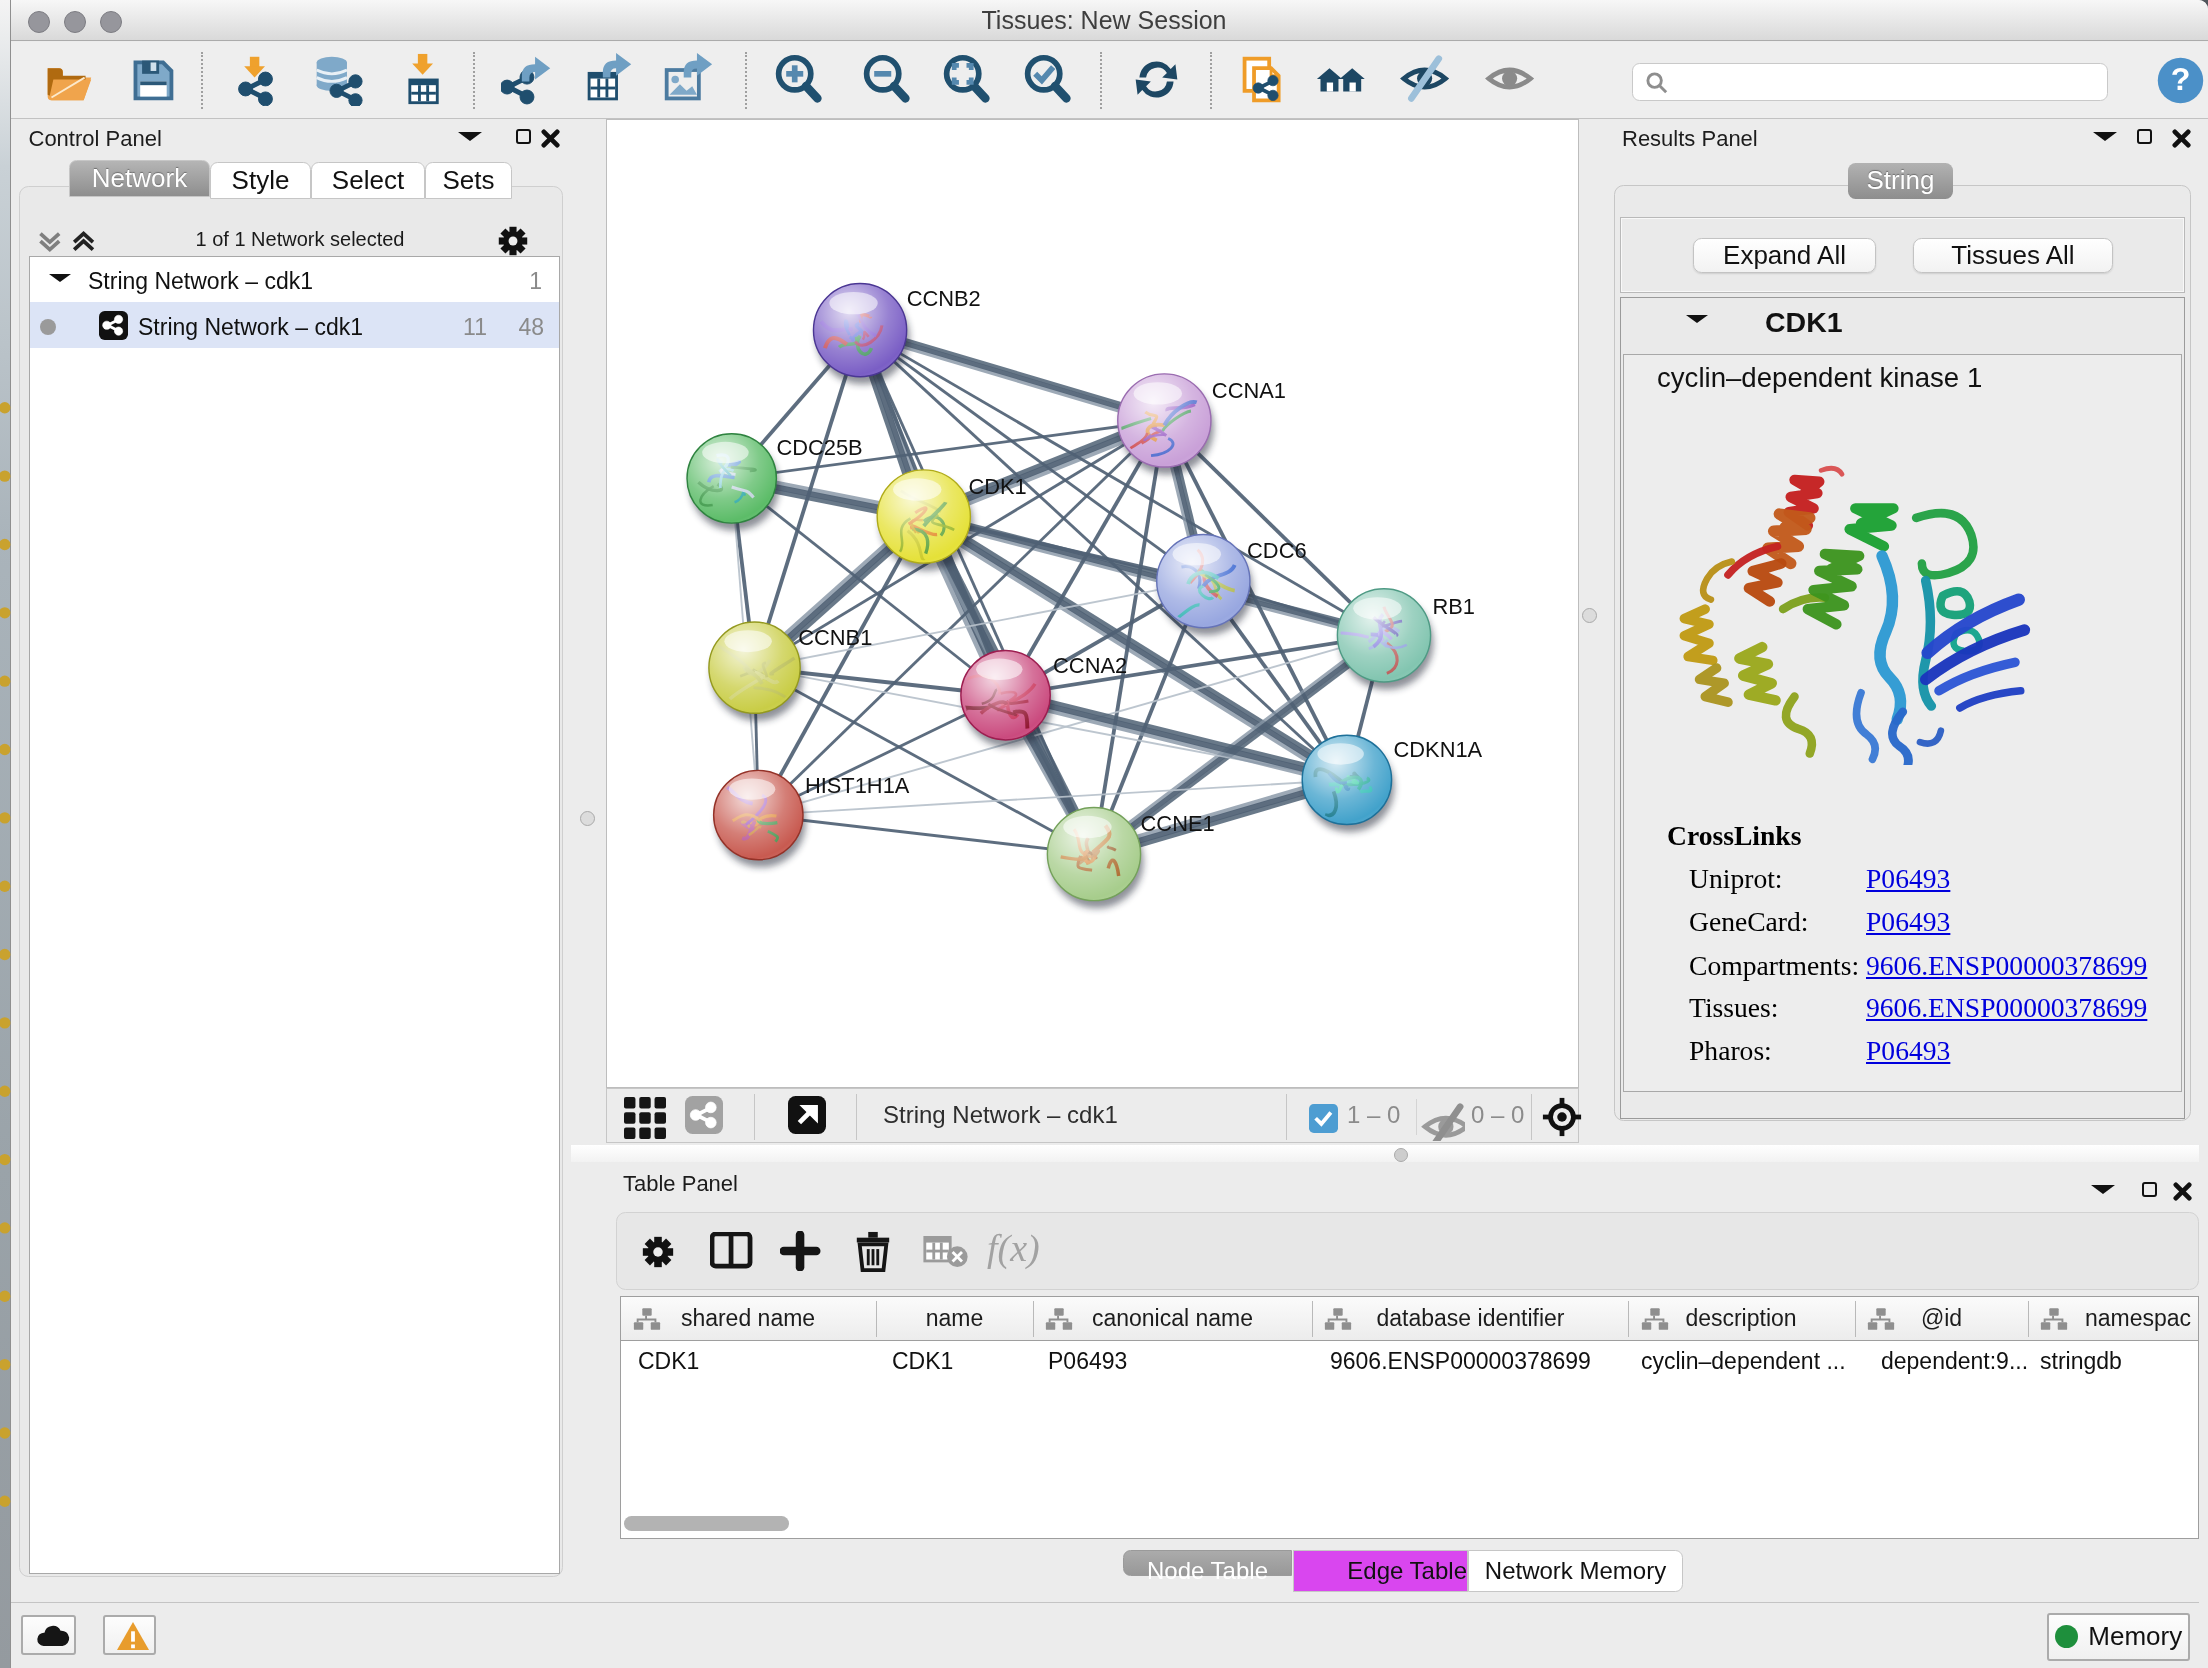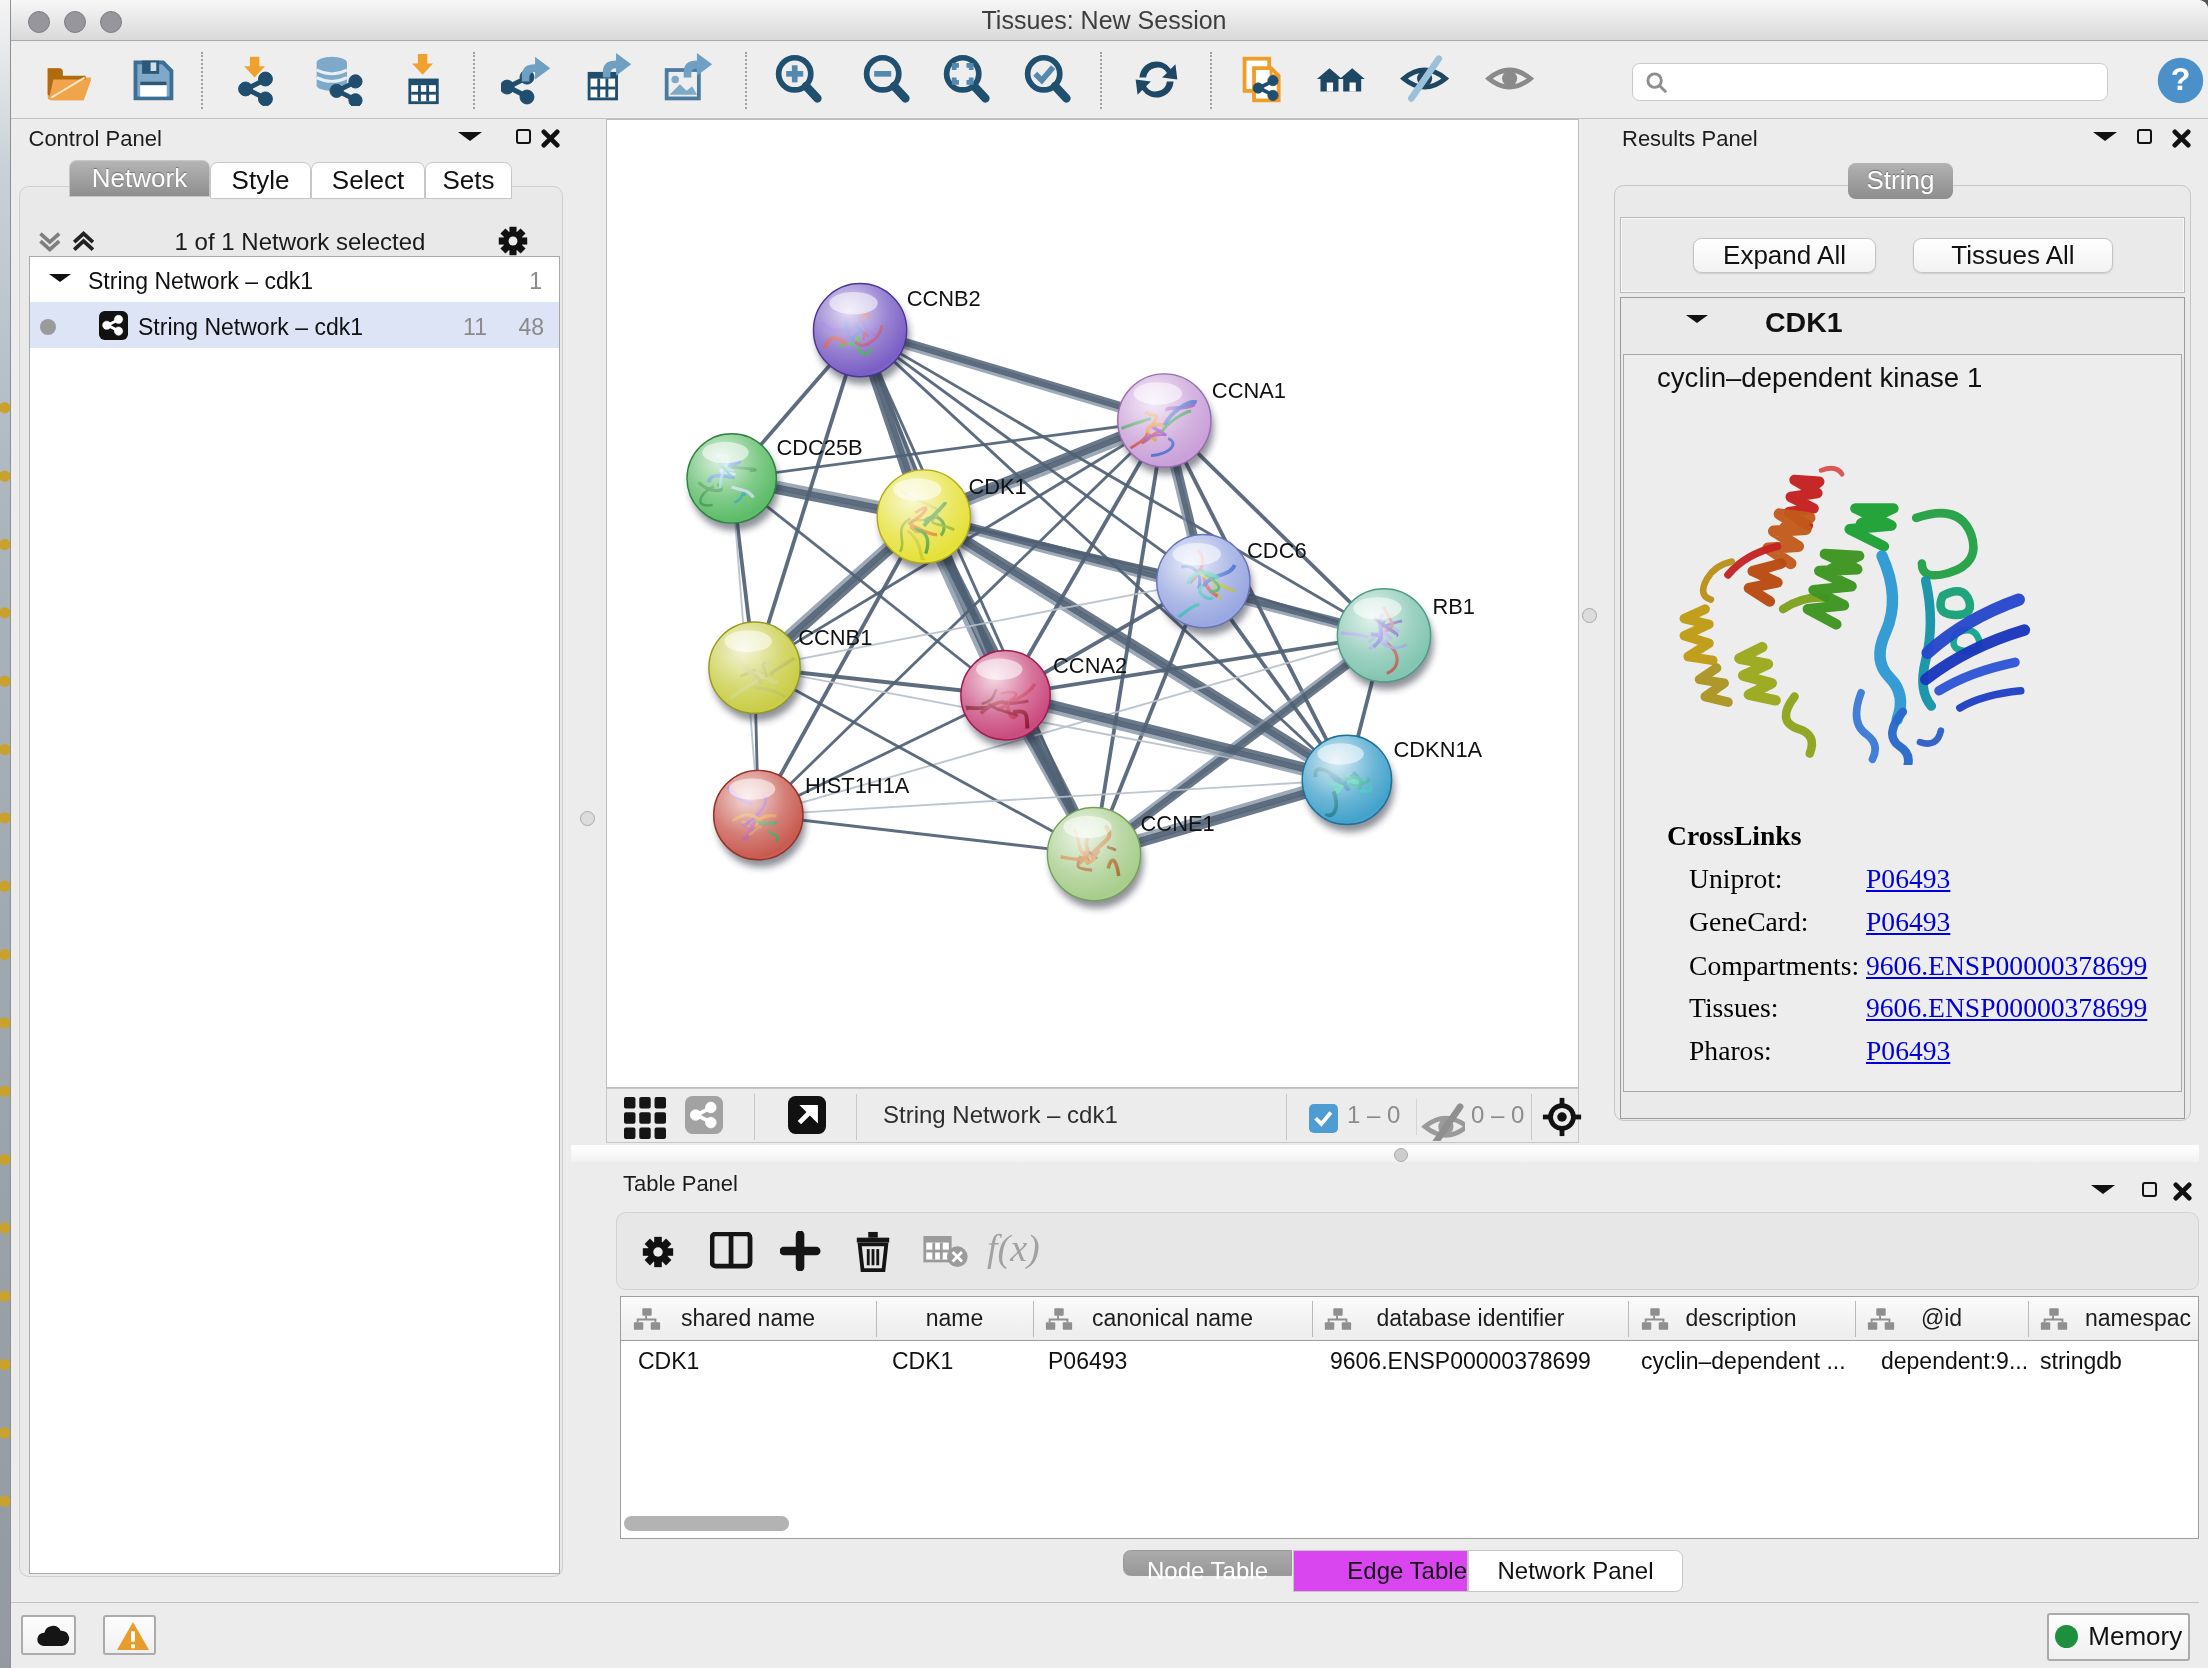--- a/index.html
+++ b/index.html
@@ -194,21 +194,21 @@
     <svg style="position:absolute;left:36px;top:228px" width="67" height="30" viewBox="0 0 70 32">
       <g fill="none" stroke="#7f7f7f" stroke-width="4">
         <path d="M4 6 L14 15 L24 6"></path>
         <path d="M4 14 L14 23 L24 14"></path>
       </g>
       <g fill="none" stroke="#222" stroke-width="4">
         <path d="M40 15 L50 6 L60 15"></path>
         <path d="M40 23 L50 14 L60 23"></path>
       </g>
     </svg>
-    <div class="abs" style="left:124px;top:228px;width:352px;text-align:center;font-size:24px;color:#1a1a1a">1 of 1 Network selected</div>
+    <div class="abs" style="left:124px;top:228px;width:352px;text-align:center;font-size:20px;color:#1a1a1a">1 of 1 Network selected</div>
     <svg style="position:absolute;left:496px;top:224px" width="34" height="34" viewBox="0 0 36 36">
       <g transform="translate(18.0,18.0) scale(0.9411764705882353)">
         <circle r="11" fill="#111"></circle>
         <rect x="-4" y="-16" width="8" height="9" transform="rotate(0)" fill="#111"></rect>
         <rect x="-4" y="-16" width="8" height="9" transform="rotate(45)" fill="#111"></rect>
         <rect x="-4" y="-16" width="8" height="9" transform="rotate(90)" fill="#111"></rect>
         <rect x="-4" y="-16" width="8" height="9" transform="rotate(135)" fill="#111"></rect>
         <rect x="-4" y="-16" width="8" height="9" transform="rotate(180)" fill="#111"></rect>
         <rect x="-4" y="-16" width="8" height="9" transform="rotate(225)" fill="#111"></rect>
         <rect x="-4" y="-16" width="8" height="9" transform="rotate(270)" fill="#111"></rect>
@@ -851,21 +851,21 @@
     <div class="abs" style="left:638px;top:1348px;font-size:23px;color:#111">CDK1</div>
     <div class="abs" style="left:892px;top:1348px;font-size:23px;color:#111">CDK1</div>
     <div class="abs" style="left:1048px;top:1348px;font-size:23px;color:#111">P06493</div>
     <div class="abs" style="left:1330px;top:1348px;font-size:23px;color:#111">9606.ENSP00000378699</div>
     <div class="abs" style="left:1641px;top:1348px;font-size:23px;color:#111">cyclin–dependent ...</div>
     <div class="abs" style="left:1881px;top:1348px;font-size:23px;color:#111">dependent:9...</div>
     <div class="abs" style="left:2040px;top:1348px;font-size:23px;color:#111">stringdb</div>
     <div class="abs" style="left:624px;top:1516px;width:165px;height:15px;background:#b3b3b3;border-radius:7.6px"></div>
     <div class="abs" style="left:1123px;top:1550px;width:169px;height:26px;background:linear-gradient(#ababab,#989898);border:1px solid #9a9a9a;border-radius:7.6px 0 0 7.6px;color:#fff;font-size:24px;text-align:center;line-height:40px">Node Table</div>
     <div class="abs" style="left:1293px;top:1550px;width:175px;height:42px;background:#d946ef;border:1px solid #c6c6c6;color:#111;font-size:24px;text-align:right;line-height:40px">Edge Table</div>
-    <div class="abs" style="left:1468px;top:1550px;width:215px;height:42px;background:#fff;border:1px solid #c6c6c6;border-radius:0 7.6px 7.6px 0;color:#111;font-size:24px;text-align:center;line-height:40px">Network Panel</div>
+    <div class="abs" style="left:1468px;top:1550px;width:215px;height:42px;background:#fff;border:1px solid #c6c6c6;border-radius:0 7.6px 7.6px 0;color:#111;font-size:24px;text-align:center;line-height:40px">Network Memory</div>
     <div class="abs" style="left:0px;top:1602px;width:2199px;height:67px;background:#ececec;border-top:1.9px solid #c4c4c4"></div>
     <div class="sbtn" style="left:21px;top:1615px;width:55px;height:40px"></div>
     <svg style="position:absolute;left:34px;top:1623px" width="38" height="27" viewBox="0 0 40 28">
       <path d="M10 24 a7 7 0 0 1 1-14 a9 9 0 0 1 17-2 a8 8 0 0 1 2 16 Z" fill="#151515"></path>
     </svg>
     <div class="sbtn" style="left:103px;top:1615px;width:53px;height:40px"></div>
     <svg style="position:absolute;left:116px;top:1620px" width="34" height="32" viewBox="0 0 36 34">
       <path d="M18 2 L35 32 L1 32 Z" fill="#e89c2c"></path>
       <rect x="16" y="12" width="4" height="11" fill="#fff"></rect>
       <rect x="16" y="26" width="4" height="4" fill="#fff"></rect>

